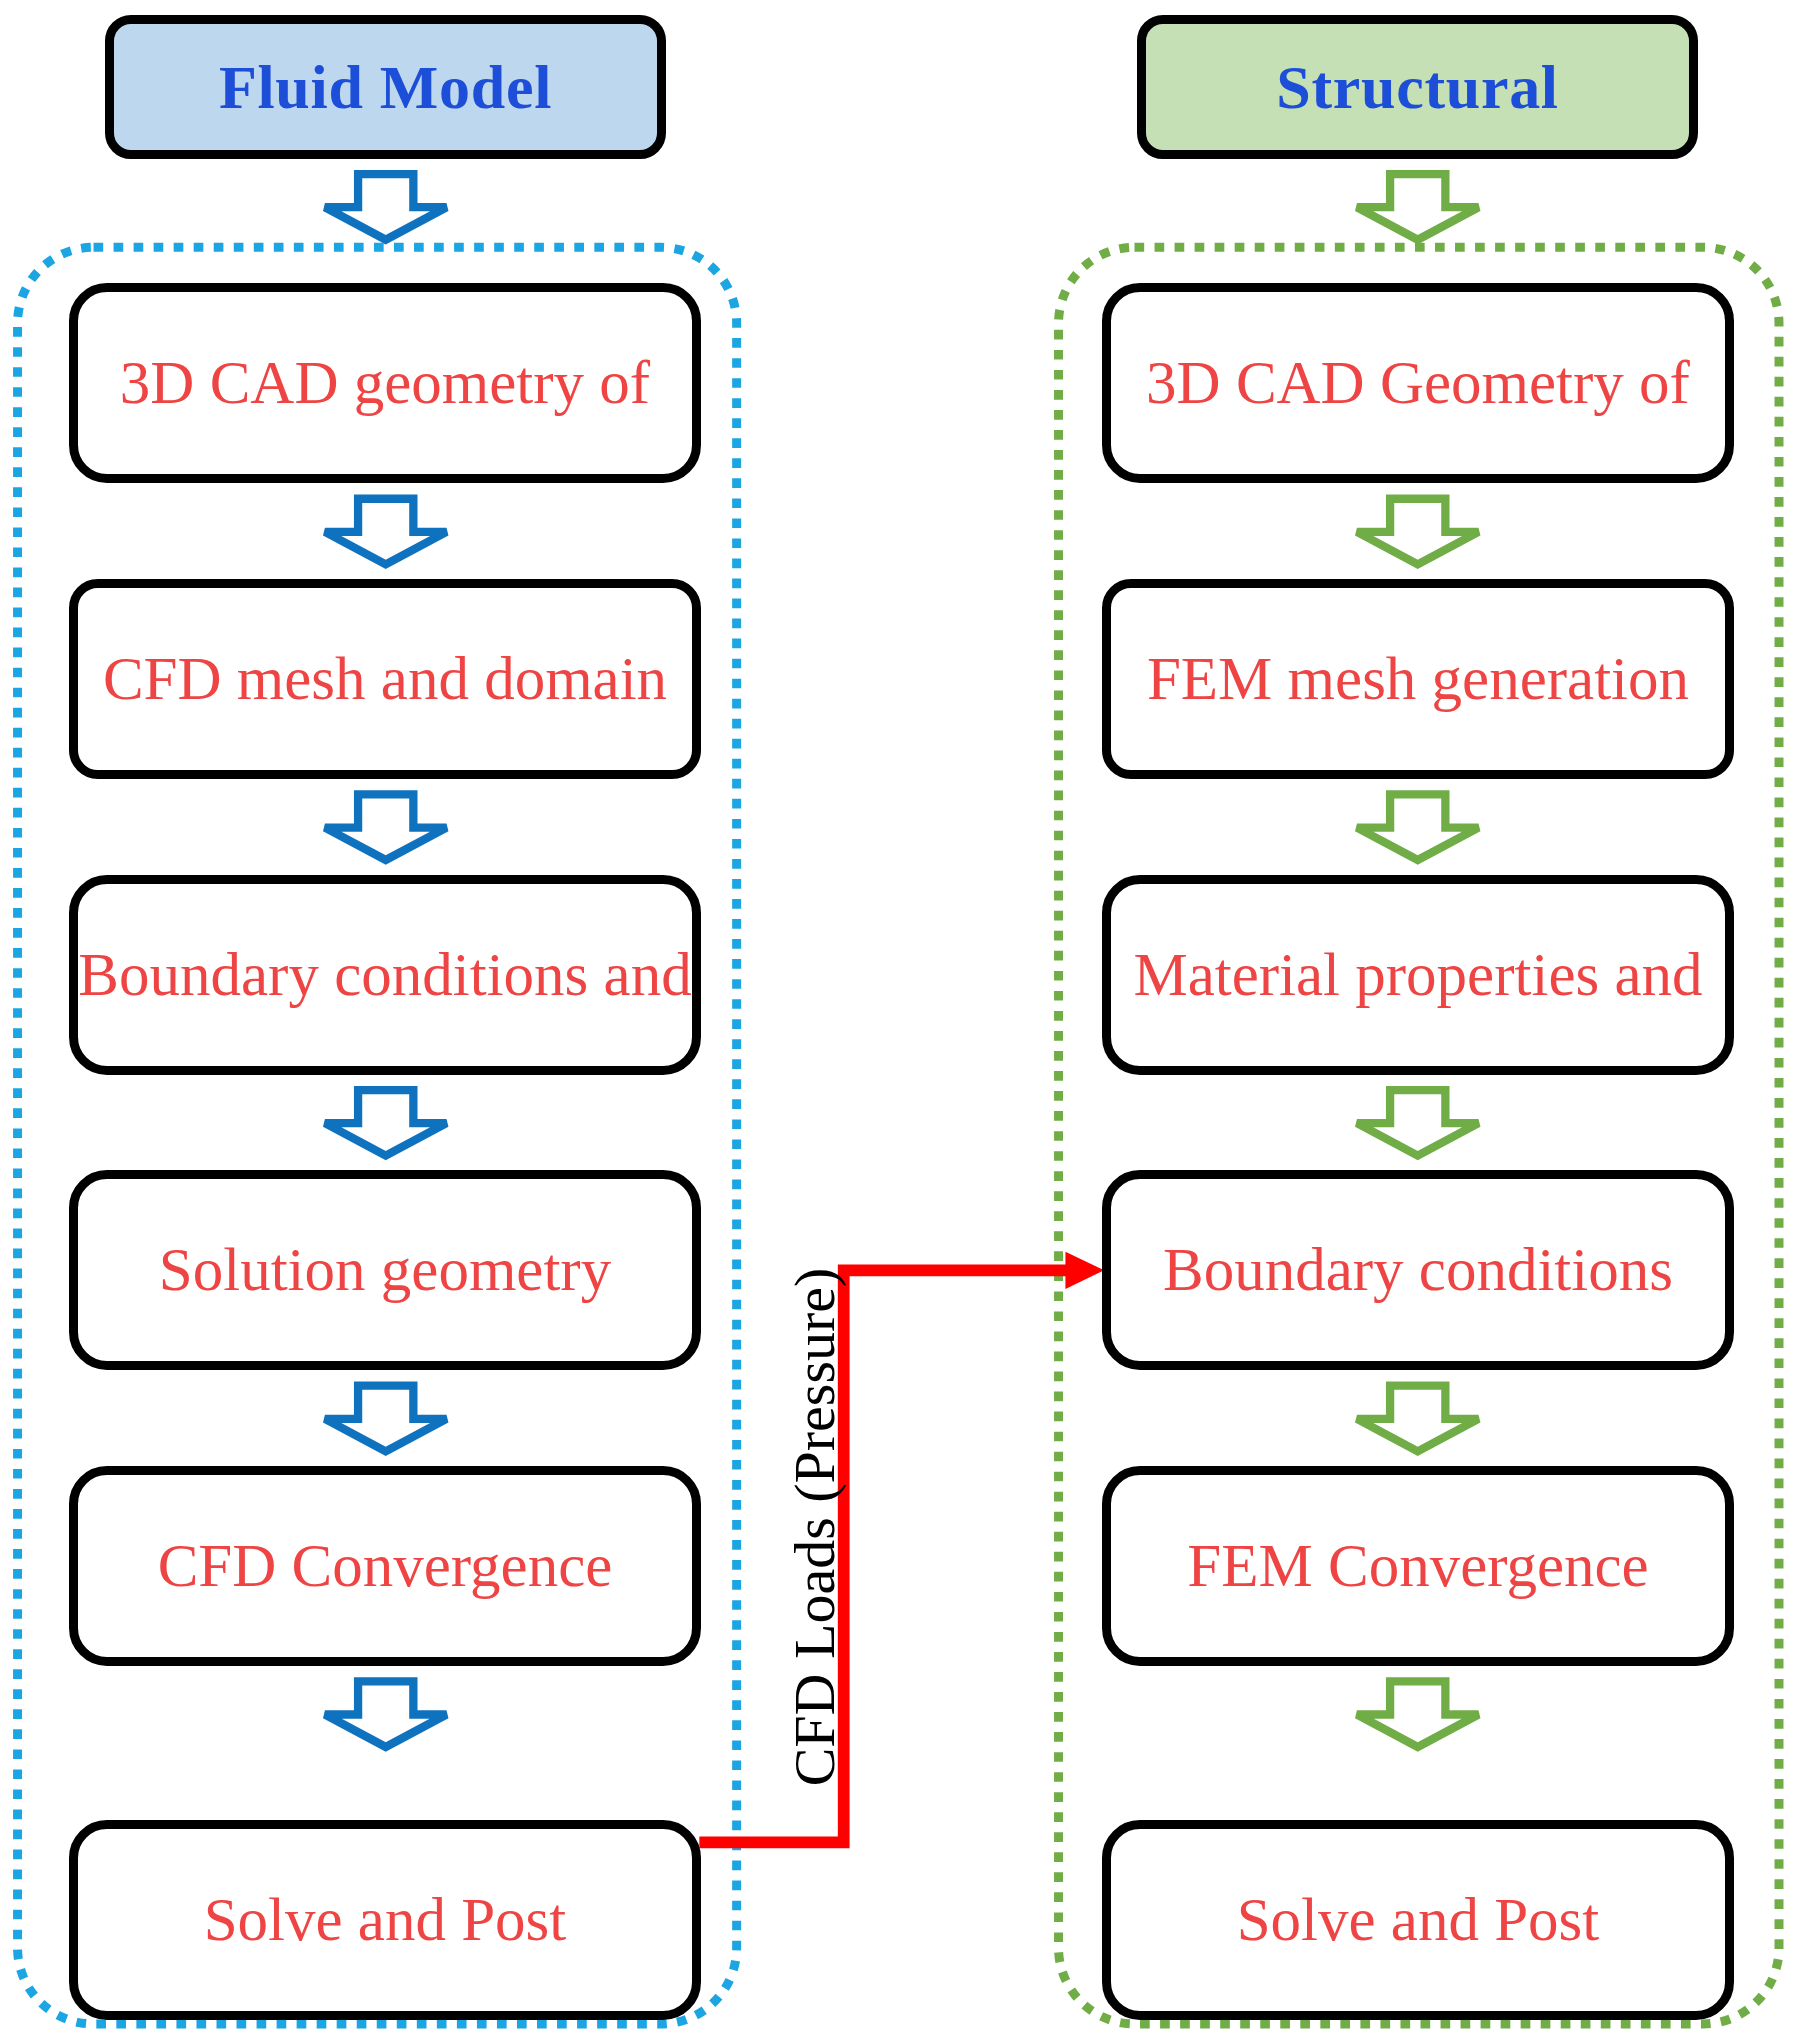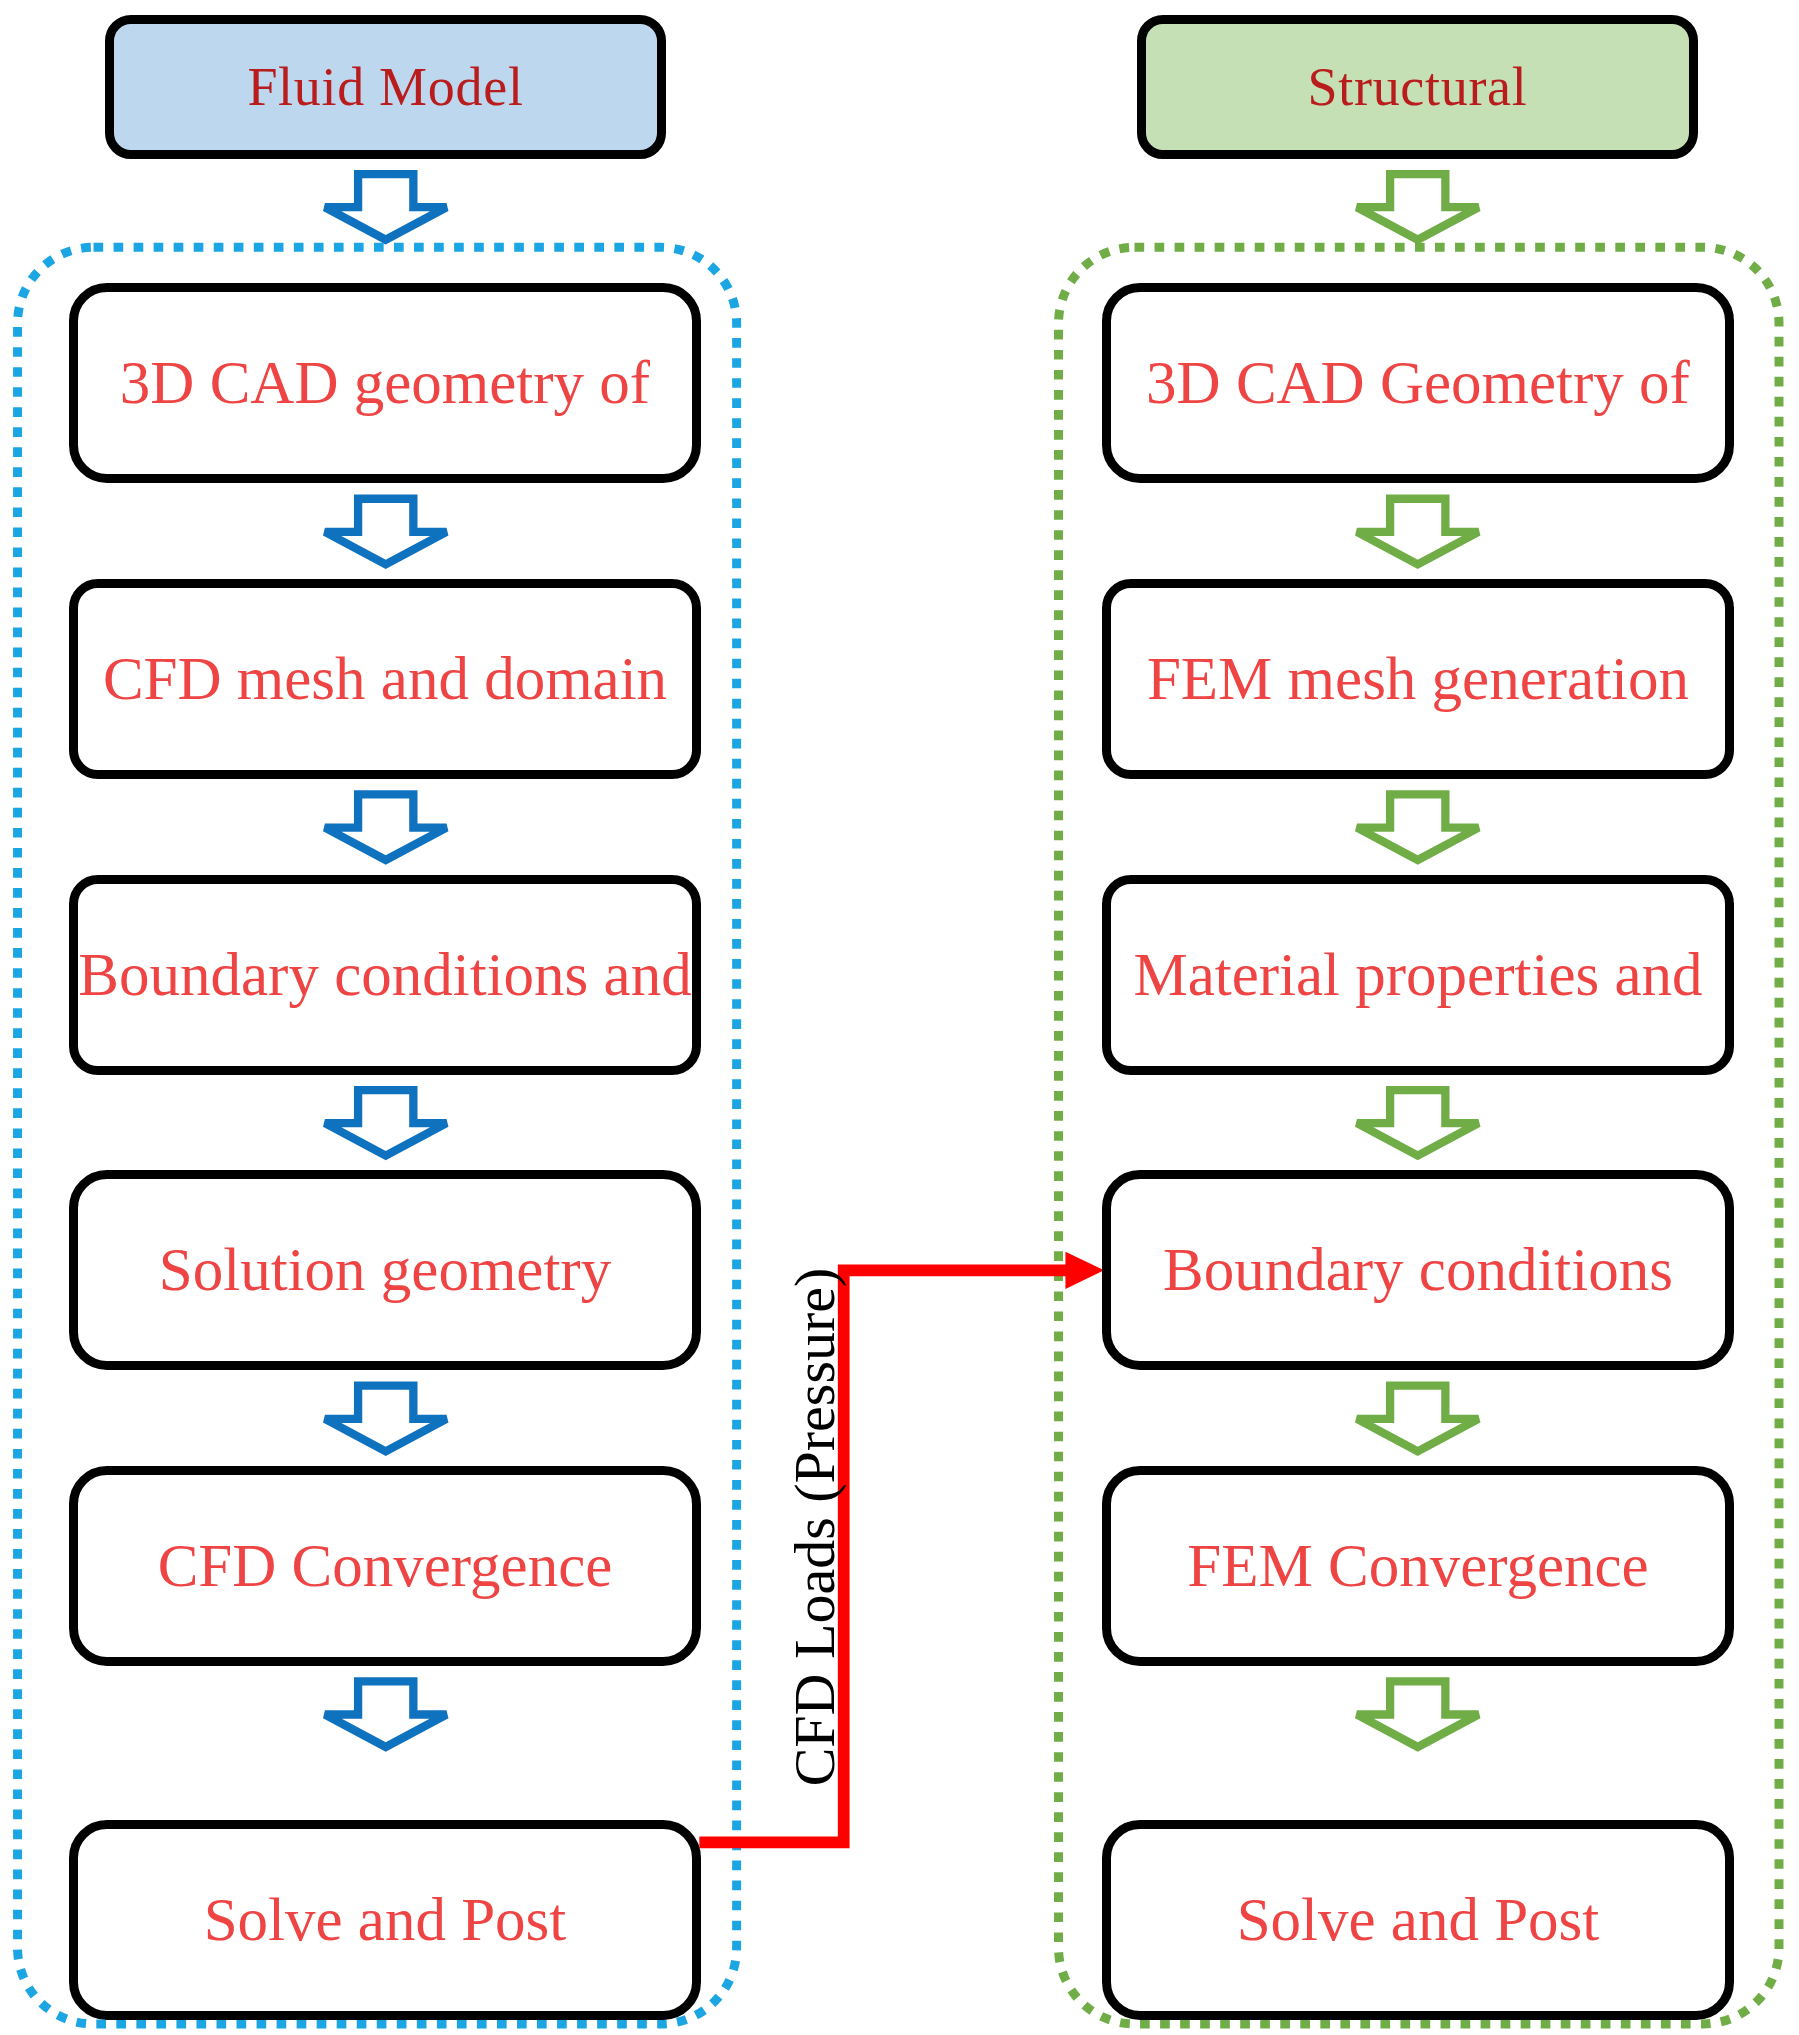--- a/index.html
+++ b/index.html
@@ -3,30 +3,30 @@
 <meta charset="utf-8">
 <style>
   html,body{margin:0;padding:0;background:#ffffff;}
   #canvas{position:relative;width:1800px;height:2035px;background:#ffffff;overflow:hidden;
           font-family:"Liberation Serif","DejaVu Serif",serif;}
   #wires{position:absolute;left:0;top:0;width:1800px;height:2035px;}
 
   .header-box{position:absolute;top:15px;width:561px;height:144px;border:9px solid #000;
               border-radius:26px;display:flex;align-items:center;justify-content:center;
               box-sizing:border-box;}
-  .header-box .htxt{font-size:54px;font-weight:normal;color:#b91c1c;letter-spacing:0.7px;}
+  .header-box .htxt{font-size:62px;font-weight:bold;color:#1d4ed8;letter-spacing:0.7px;}
 
   .flow-box{position:absolute;width:632px;height:200px;border:9px solid #000;border-radius:38px;
             background:#fff;display:flex;align-items:center;justify-content:center;
             box-sizing:border-box;}
   .flow-box .btxt{font-size:61px;color:#ef4444;white-space:nowrap;}
 
   .col-left{left:69px;}
   .col-right{left:1102px;}
-  .r1{top:283px;} .r2{top:579px;border-radius:29px;} .r3{top:875px;border-radius:29px;} .r4{top:1170px;} .r5{top:1466px;} .r6{top:1820px;}
+  .r1{top:283px;} .r2{top:579px;border-radius:29px;} .r3{top:875px;} .r4{top:1170px;} .r5{top:1466px;} .r6{top:1820px;}
 
   #hdr-fluid{left:105px;}
   #hdr-structural{left:1137px;text-align:right;}
 
   #red-label{position:absolute;left:814px;top:1527px;transform:translate(-50%,-50%) rotate(-90deg);
              font-size:58px;color:#000;white-space:nowrap;}
 </style>
 </head>
 <body>
 

